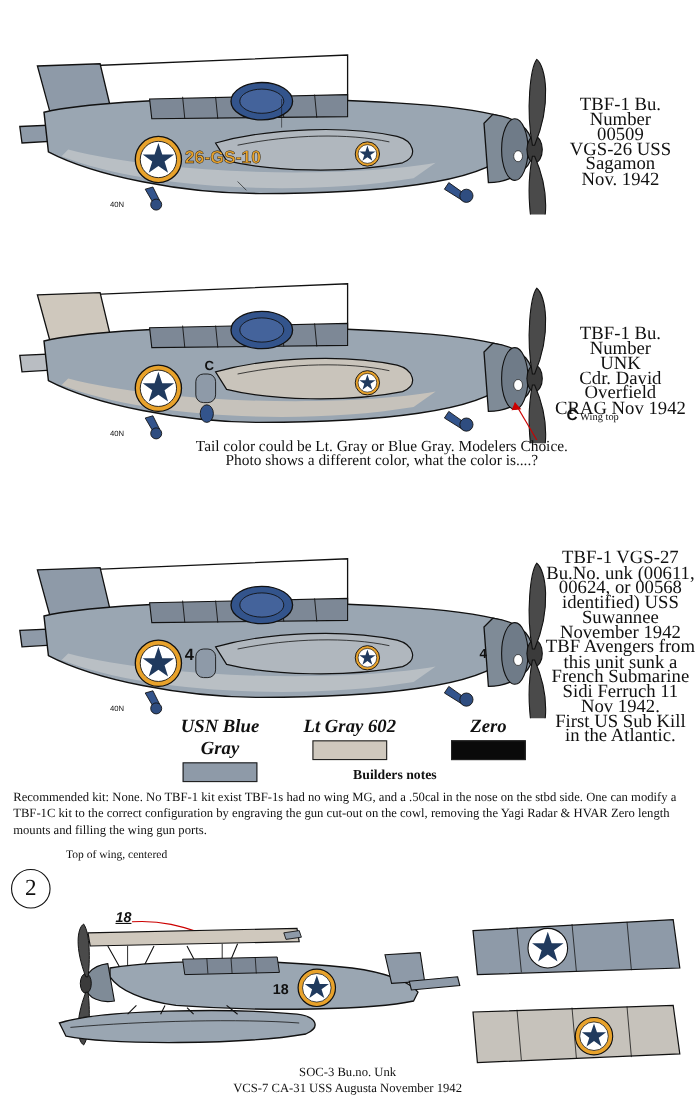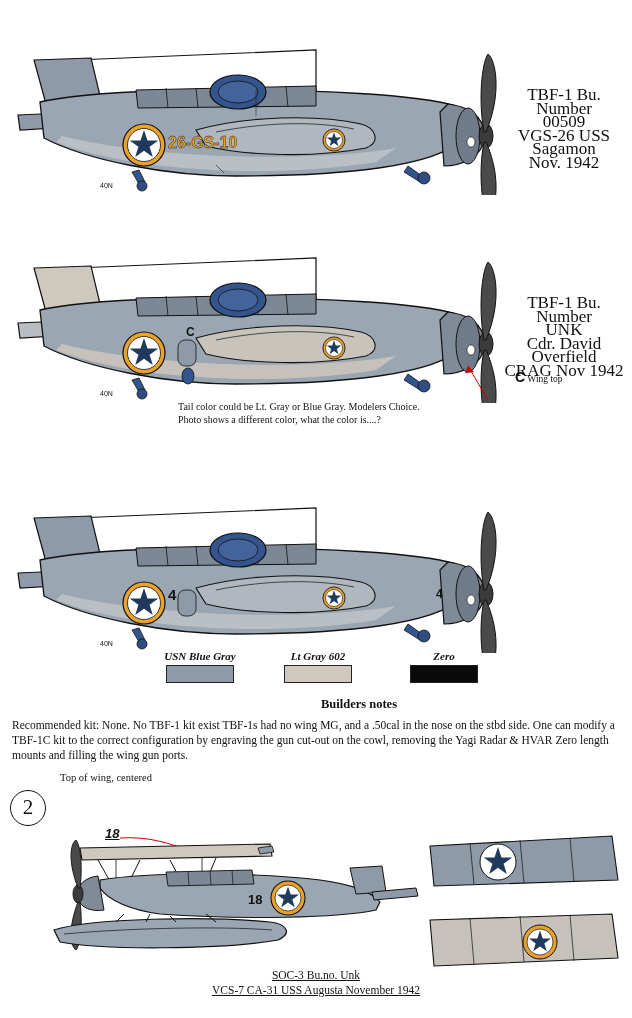--- a/index.html
+++ b/index.html
@@ -13,35 +13,35 @@
   }
   .sheet{position:relative;width:632px;height:1018px;}
 
   
   .profile{position:absolute;left:0;width:500px;height:170px;margin-left:16px;}
   .caption{position:absolute;text-align:center;font-size:17px;line-height:13.5px;}
 
   
   .swatch-row{position:absolute;left:150px;top:650px;width:340px;height:42px;}
   .sw{position:absolute;text-align:center;}
-  .sw .lbl{font-size:11px;font-style:italic;font-weight:bold;font-family:"Liberation Serif",serif;}
+  .sw .lbl{font-size:17px;font-style:italic;font-weight:bold;font-family:"Liberation Serif",serif;}
   .sw .chip{width:66px;height:16px;border:1px solid #222;margin-top:3px;}
 
   .builders{position:absolute;left:0;top:697px;width:632px;text-align:center;font-weight:bold;font-size:12.5px;padding-left:43px;}
   .rec{position:absolute;left:12px;top:718px;width:608px;font-size:11.5px;line-height:15px;}
 
   .circle-num{
     position:absolute;left:10px;top:790px;width:34px;height:34px;border:1.6px solid #111;border-radius:50%;
     font-size:21px;text-align:center;line-height:32px;font-family:"Liberation Serif",serif;
   }
   .soc-note{position:absolute;left:60px;top:772px;font-size:10.5px;}
   .soc-b{position:absolute;left:105px;top:826px;font-size:13px;font-weight:bold;font-style:italic;text-decoration:underline;font-family:"Liberation Sans",sans-serif;}
-  .bottom-cap{position:absolute;left:0;top:968px;width:632px;text-align:center;font-size:11.5px;line-height:15px;text-decoration:underline;}
-
-  .tailnote{position:absolute;left:178px;top:400px;font-size:10px;line-height:13px;color:#111;}
+  .bottom-cap{position:absolute;left:0;top:968px;width:632px;text-align:center;font-size:11.5px;line-height:15px;}
+
+  .tailnote{position:absolute;left:178px;top:400px;font-size:14px;line-height:13px;color:#111;text-align:center;}
   .wingtop{position:absolute;left:515px;top:369px;font-size:9.5px;}
   .wingtop b{font-family:"Liberation Sans",sans-serif;font-size:14px;}
 
   svg{display:block;}
   text{font-family:"Liberation Sans",sans-serif;}
 </style>
 </head>
 <body>
 
 <div class="sheet">
@@ -203,20 +203,23 @@
       <path d="M116,152 l7,12 l6,-2 l-6,-12 z" fill="#33548c" stroke="#111" stroke-width=".8"></path>
       <circle cx="126" cy="166" r="5" fill="#2f4d80" stroke="#111" stroke-width=".8"></circle>
       <path d="M392,146 l14,10 l-2,6 l-16,-10 z" fill="#33548c" stroke="#111" stroke-width=".8"></path>
       <circle cx="408" cy="158" r="6" fill="#2f4d80" stroke="#111" stroke-width=".8"></circle>
       <ellipse cx="455" cy="122" rx="4" ry="5" fill="#ffffff" stroke="#111" stroke-width=".6"></ellipse>
       <text x="152" y="122" font-size="15" font-weight="bold" fill="#111">4</text>
       <text x="420" y="120" font-size="12" font-weight="bold" fill="#111">4</text>
       <text x="84" y="168" font-size="7" fill="#111">40N</text>
     </svg>
   </div>
+  <div class="caption" style="left:496px;top:500px;width:136px;white-space:pre-line;">TBF-1 VGS-27  Bu.No. unk (00611, 00624, or 00568 identified) USS Suwannee   November 1942
+TBF Avengers from this unit  sunk a French Submarine Sidi Ferruch 11 Nov 1942.
+First US Sub Kill in the Atlantic.</div>
 
   <div class="swatch-row">
     <div class="sw" style="left:0px;top:0;width:100px;">
       <div class="lbl">USN Blue Gray</div>
       <div class="chip" style="margin:3px auto 0;background:#8e9aa8;"></div>
     </div>
     <div class="sw" style="left:118px;top:0;width:100px;text-align:center;">
       <div class="lbl">Lt Gray 602</div>
       <div class="chip" style="margin:3px auto 0;background:#cfc8bd;"></div>
     </div>

